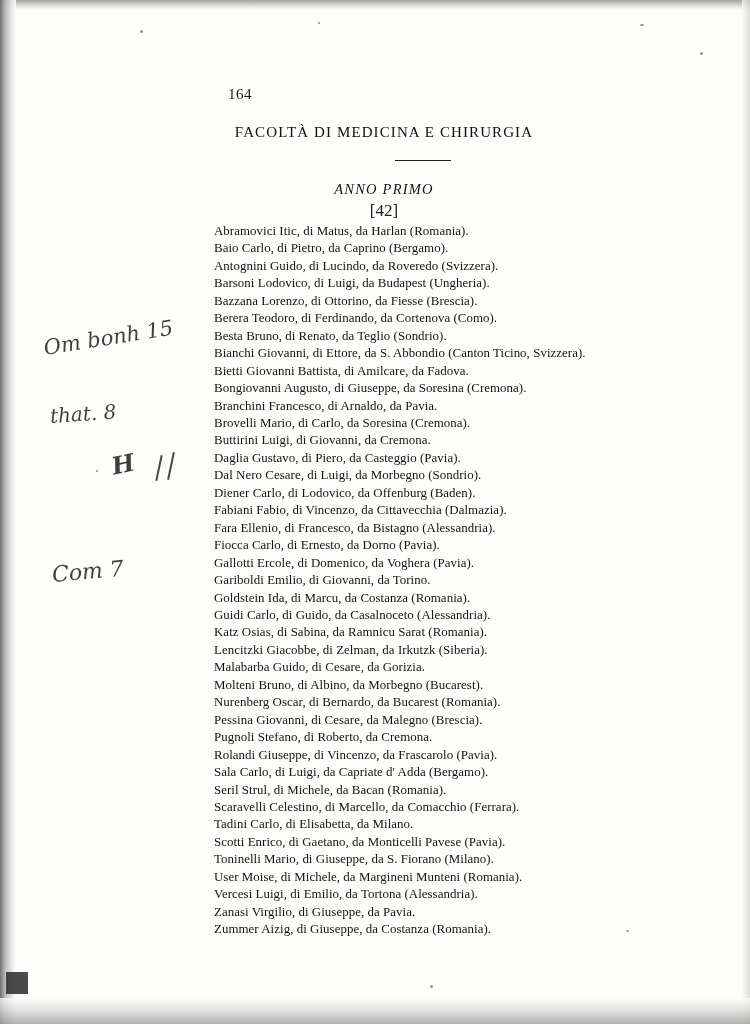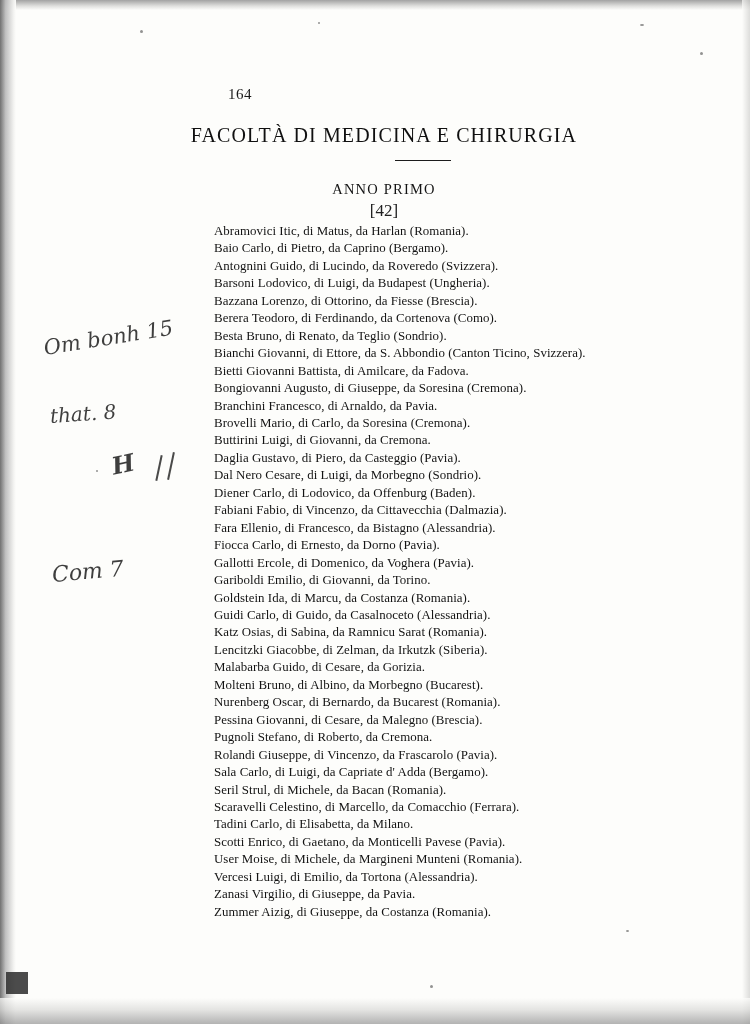--- a/index.html
+++ b/index.html
@@ -80,21 +80,21 @@
     font-size: 15px;
     letter-spacing: .5px;
     color: #1a1a1a;
   }
 
   .doc-title {
     position: absolute;
     left: 0; right: 0;
     top: 124px;
     text-align: center;
-    font-size: 20px;
+    font-size: 15px;
     letter-spacing: 1.1px;
     color: #101010;
     padding-left: 18px;
   }
 
   .title-rule {
     position: absolute;
     left: 395px;
     top: 160px;
     width: 56px;
@@ -104,20 +104,21 @@
 
   .section-head {
     position: absolute;
     left: 0; right: 0;
     top: 181px;
     text-align: center;
     font-size: 14.5px;
     letter-spacing: 1.2px;
     color: #141414;
     padding-left: 18px;
+    font-style: italic;
   }
   .section-num {
     position: absolute;
     left: 0; right: 0;
     top: 201px;
     text-align: center;
     font-size: 17px;
     color: #202020;
     padding-left: 18px;
   }
@@ -232,20 +233,21 @@
     <div class="entry">Molteni Bruno, di Albino, da Morbegno (Bucarest).</div>
     <div class="entry">Nurenberg Oscar, di Bernardo, da Bucarest (Romania).</div>
     <div class="entry">Pessina Giovanni, di Cesare, da Malegno (Brescia).</div>
     <div class="entry">Pugnoli Stefano, di Roberto, da Cremona.</div>
     <div class="entry">Rolandi Giuseppe, di Vincenzo, da Frascarolo (Pavia).</div>
     <div class="entry">Sala Carlo, di Luigi, da Capriate d' Adda (Bergamo).</div>
     <div class="entry">Seril Strul, di Michele, da Bacan (Romania).</div>
     <div class="entry">Scaravelli Celestino, di Marcello, da Comacchio (Ferrara).</div>
     <div class="entry">Tadini Carlo, di Elisabetta, da Milano.</div>
     <div class="entry">Scotti Enrico, di Gaetano, da Monticelli Pavese (Pavia).</div>
+    <div class="entry">Toninelli Mario, di Giuseppe, da S. Fiorano (Milano).</div>
     <div class="entry">User Moise, di Michele, da Margineni Munteni (Romania).</div>
     <div class="entry">Vercesi Luigi, di Emilio, da Tortona (Alessandria).</div>
     <div class="entry">Zanasi Virgilio, di Giuseppe, da Pavia.</div>
     <div class="entry">Zummer Aizig, di Giuseppe, da Costanza (Romania).</div>
   </div>
 
   <div class="handwriting hw1">Om bonh 15</div>
   <div class="handwriting hw2">that. 8</div>
   <div class="handwriting hw3">H</div>
   <div class="handwriting hw4">Com 7</div>

